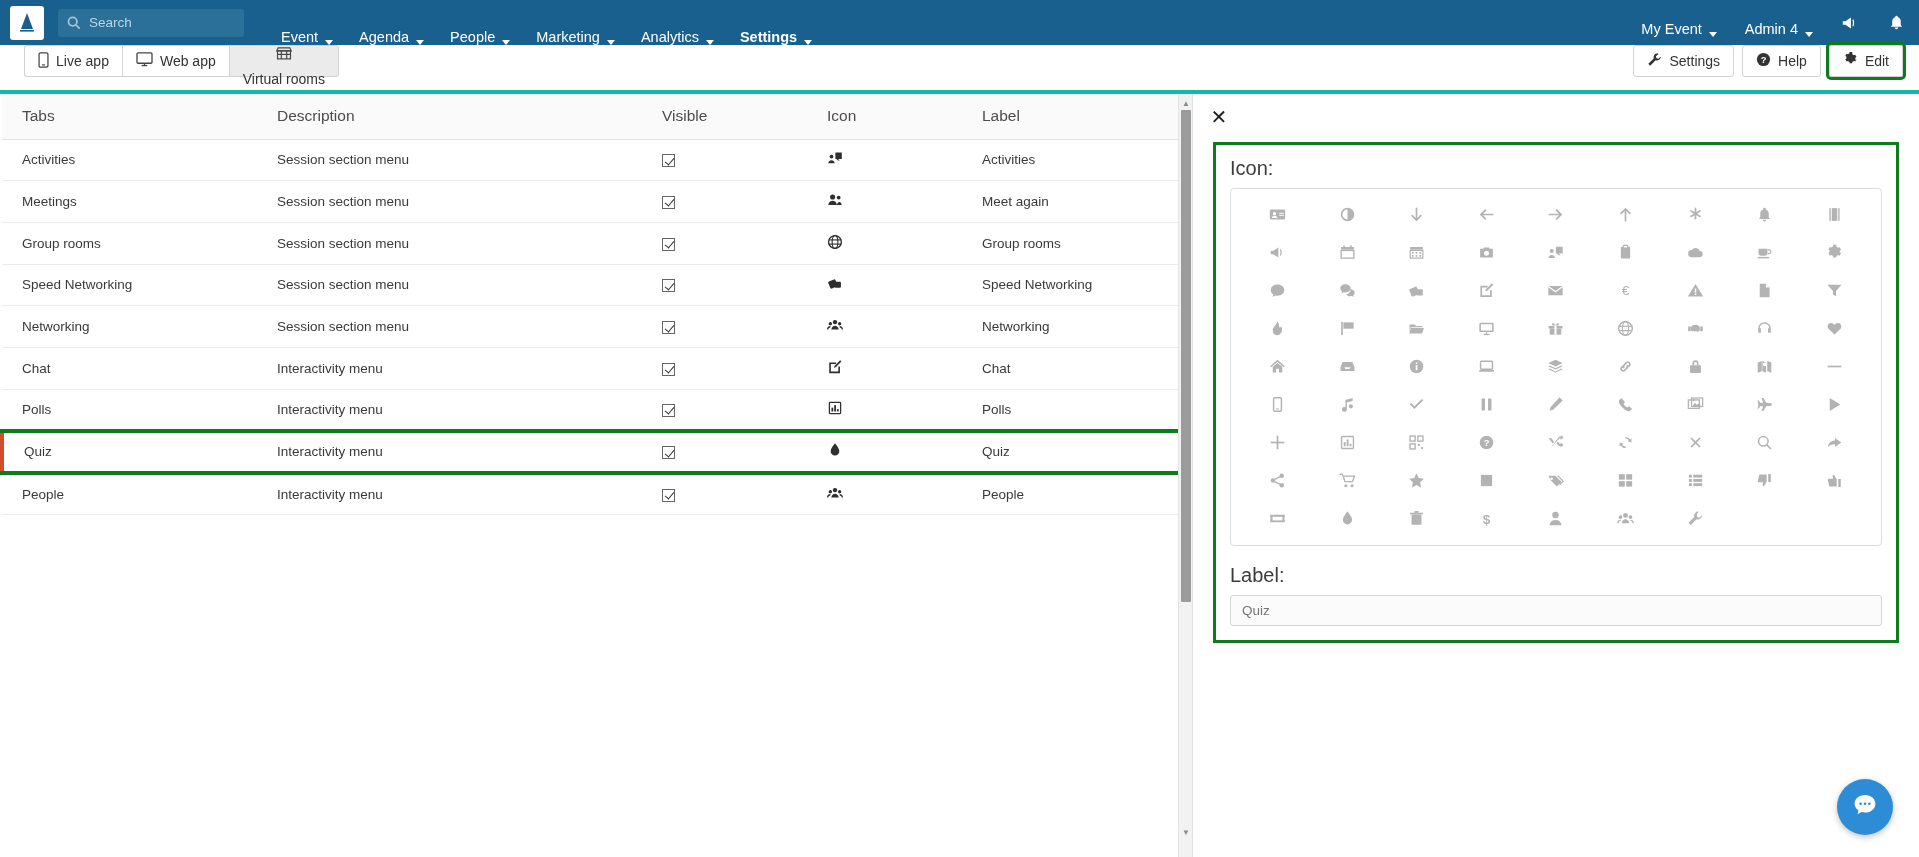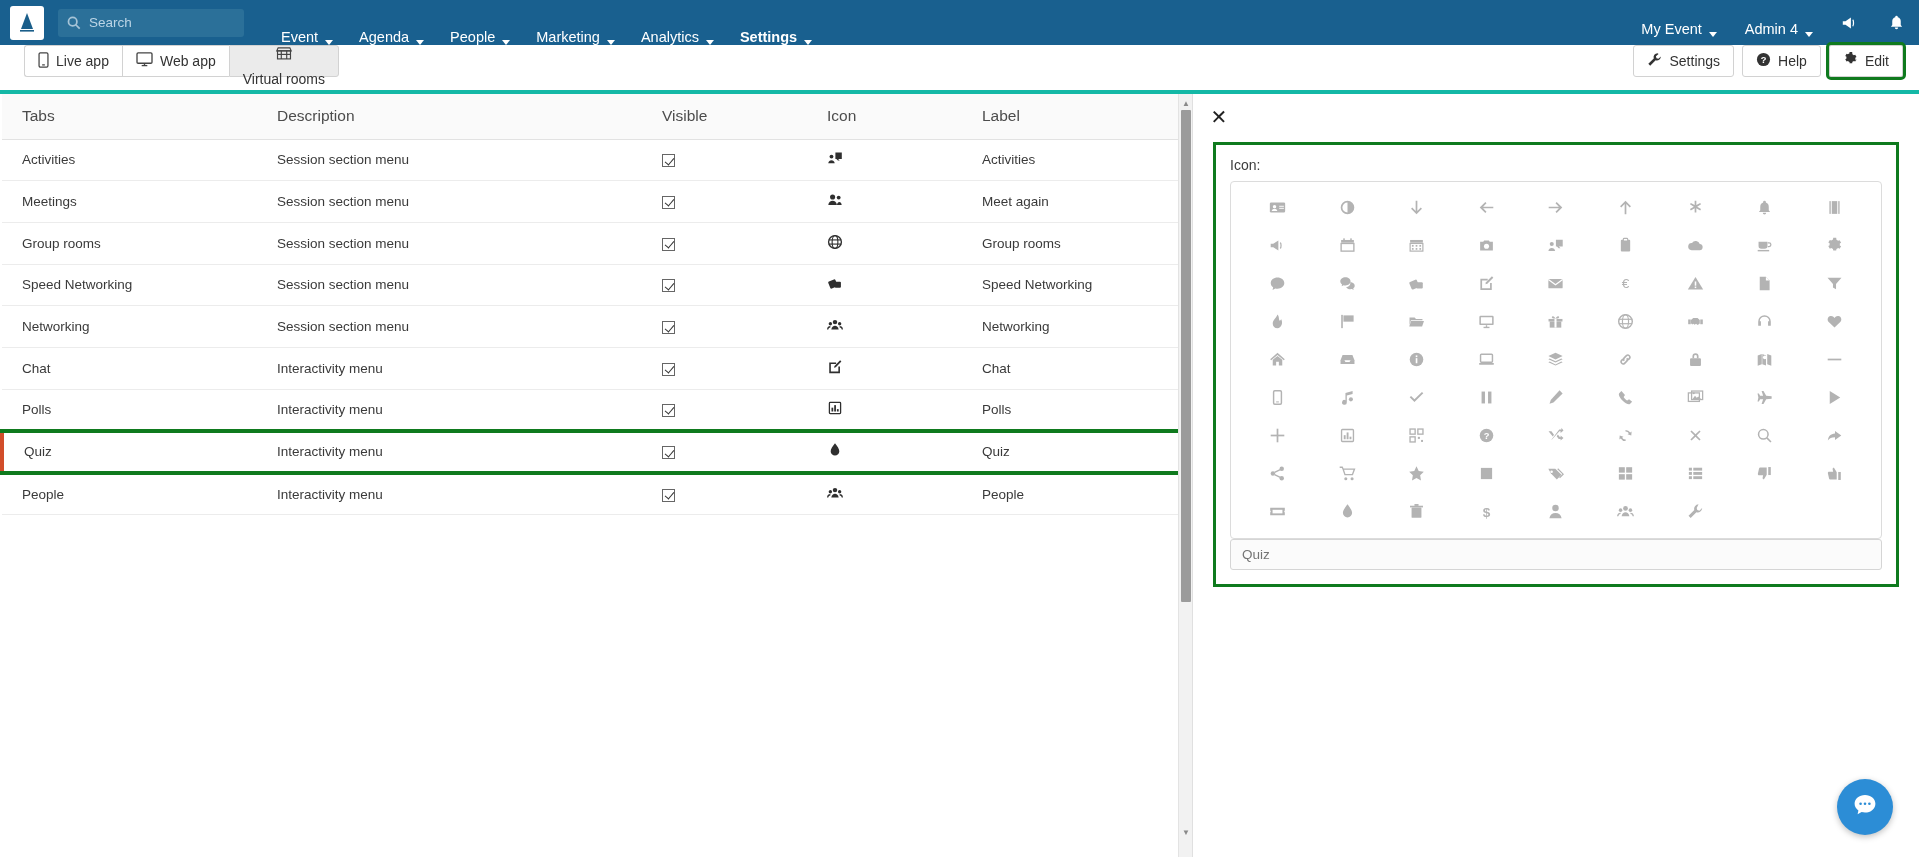--- a/index.html
+++ b/index.html
@@ -229,21 +229,21 @@
     color: #222;
     cursor: pointer;
     font-family: "DejaVu Sans", sans-serif;
   }
   .panel-body {
     margin-top: 48px;
     border: 3px solid #0f7a1e;
     padding: 12px 14px 14px 14px;
   }
   .field-label {
-    font-size: 14px;
+    font-size: 20px;
     color: #3c3c3c;
     margin-bottom: 8px;
   }
   .icon-grid-box {
     border: 1px solid #dcdcdc;
     border-radius: 4px;
     background: #fff;
     padding: 10px 12px 12px 12px;
   }
   .icon-grid {
@@ -1047,20 +1047,21 @@
               </svg>
             </div>
             <div class="icon-cell">
               <svg width="17" height="17" viewBox="0 0 20 20" fill="currentColor">
                 <path d="M13.6 1.6a5.2 5.2 0 00-5 6.7L1.8 15.1l2.5 2.5 6.8-6.8a5.2 5.2 0 006.7-5l-3.2 3.2-2.5-.7-.7-2.5z"></path>
               </svg>
             </div>
           </div>
       </div>
 
+      <div class="field-label label-label">Label:</div>
       <input class="text-input" type="text" placeholder="Quiz" style="">
     </div>
   </div>
 
   <div class="chat-fab">
     <span>
       <svg width="26" height="26" viewBox="0 0 26 26" fill="#fff">
           <path d="M13 3C7.2 3 2.6 6.9 2.6 11.7c0 2.7 1.5 5.1 3.8 6.7l-.8 3.8 4-2.1c1.1.3 2.2.5 3.4.5 5.8 0 10.4-3.9 10.4-8.9S18.8 3 13 3z"></path>
           <circle cx="8.6" cy="11.7" r="1.3" fill="#2c8dd6"></circle>
           <circle cx="13" cy="11.7" r="1.3" fill="#2c8dd6"></circle>

